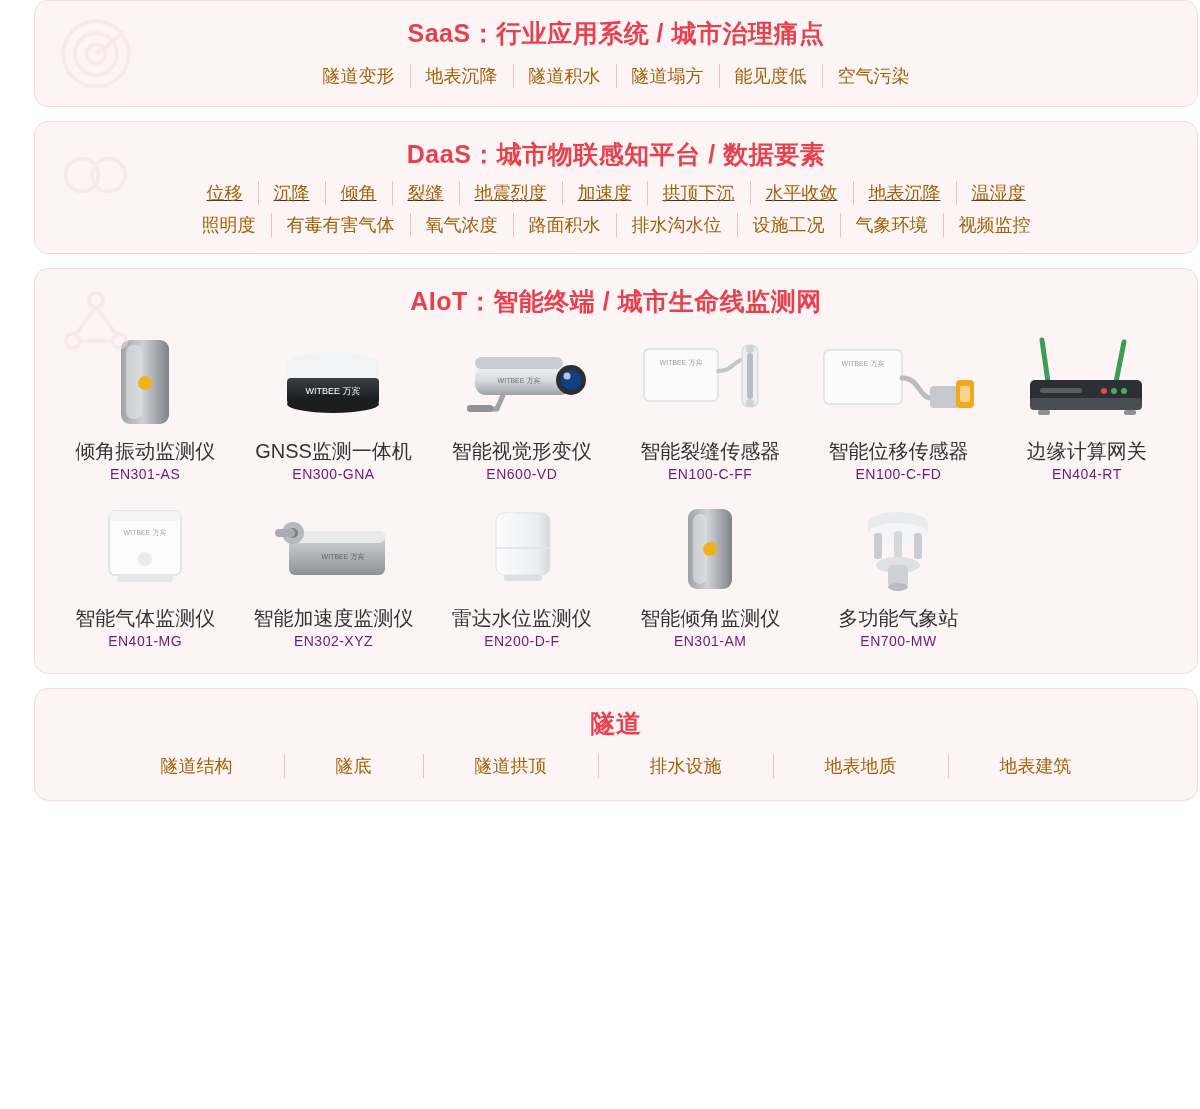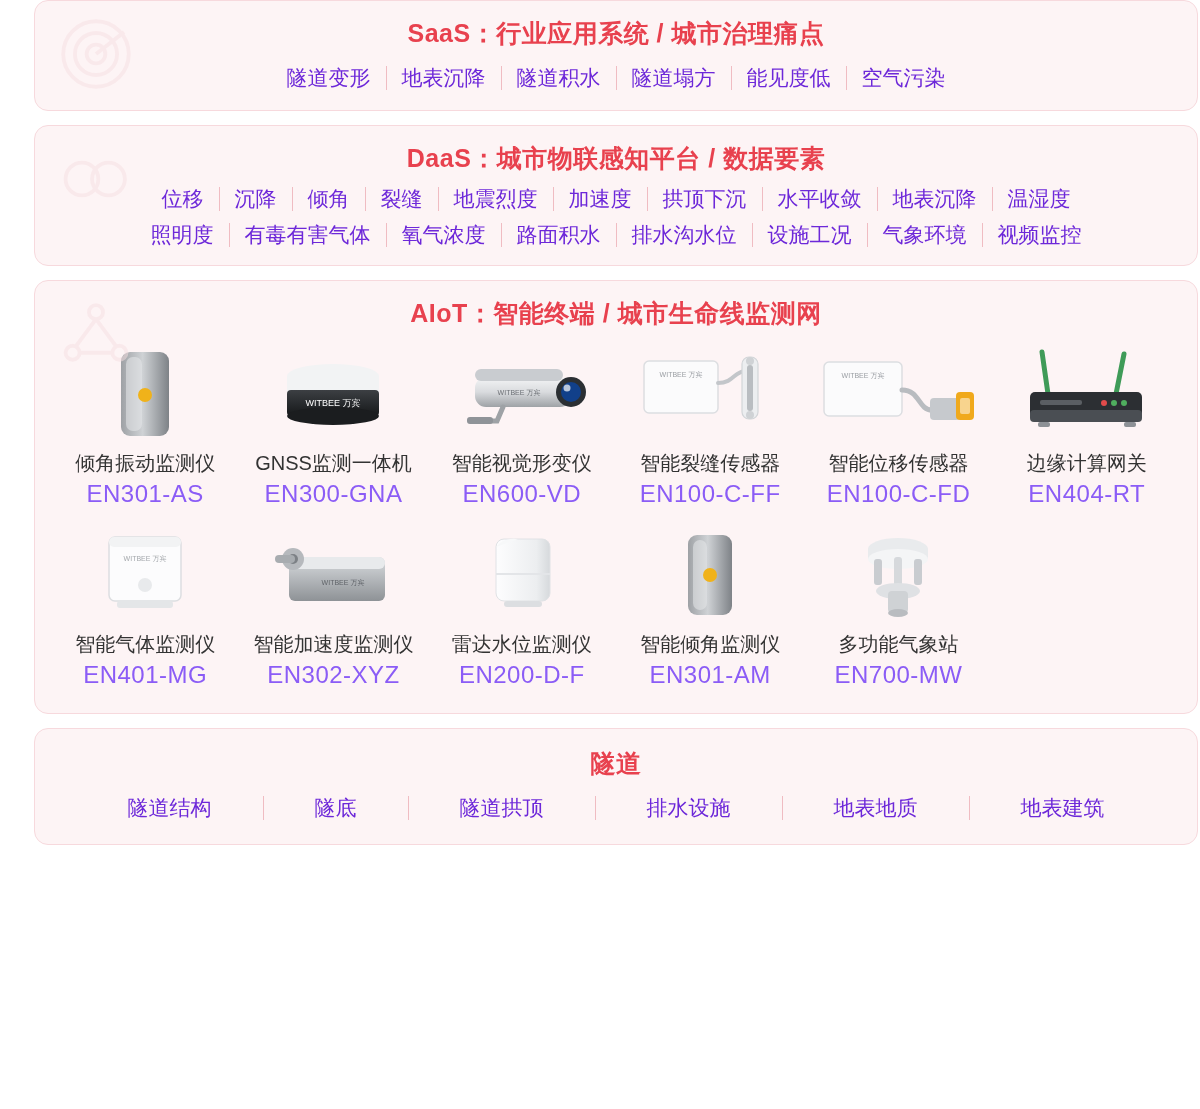--- a/index.html
+++ b/index.html
@@ -53,25 +53,25 @@
   .wm svg { display:block; width: 100%; height: 100%; }
 
   
   .tag-row {
     display: flex;
     justify-content: center;
     align-items: center;
     flex-wrap: nowrap;
     padding: 10px 0 18px 0;
   }
-  .tag-row.tight { padding: 6px 0 6px 0; }
+  .tag-row.tight { padding: 6px 0 6px 0; text-decoration: underline; }
   .tag-row.tight-last { padding: 2px 0 16px 0; }
   .tag {
-    font-size: 21px;
-    color: #6d28d9;
+    font-size: 18px;
+    color: #a16207;
     padding: 0 15px;
     white-space: nowrap;
   }
   .divider {
     width: 1px;
     height: 24px;
     background: #f0bcc2;
   }
 
   
@@ -98,22 +98,22 @@
   }
   .device-img svg { display: block; }
   .device-name {
     font-size: 20px;
     color: #333333;
     line-height: 1.35;
     text-align: center;
     white-space: nowrap;
   }
   .device-model {
-    font-size: 24px;
-    color: #8b5cf6;
+    font-size: 14px;
+    color: #701a75;
     line-height: 1.4;
     text-align: center;
     letter-spacing: 0.5px;
   }
 
   .panel-title.small {
     font-size: 25px;
     padding: 18px 0 2px 0;
   }
   .last-row { padding: 12px 0 22px 0; gap: 36px; }

